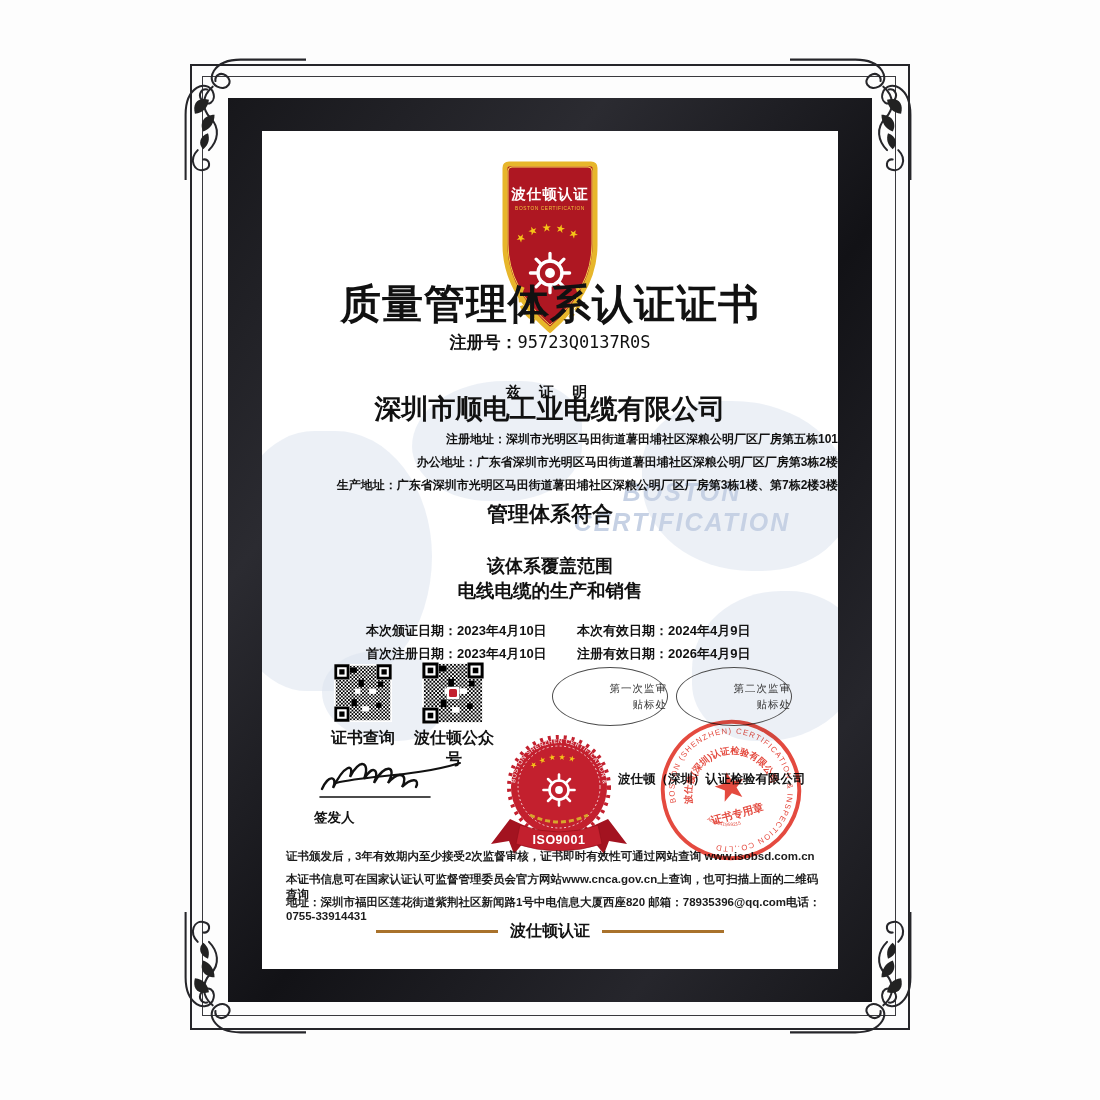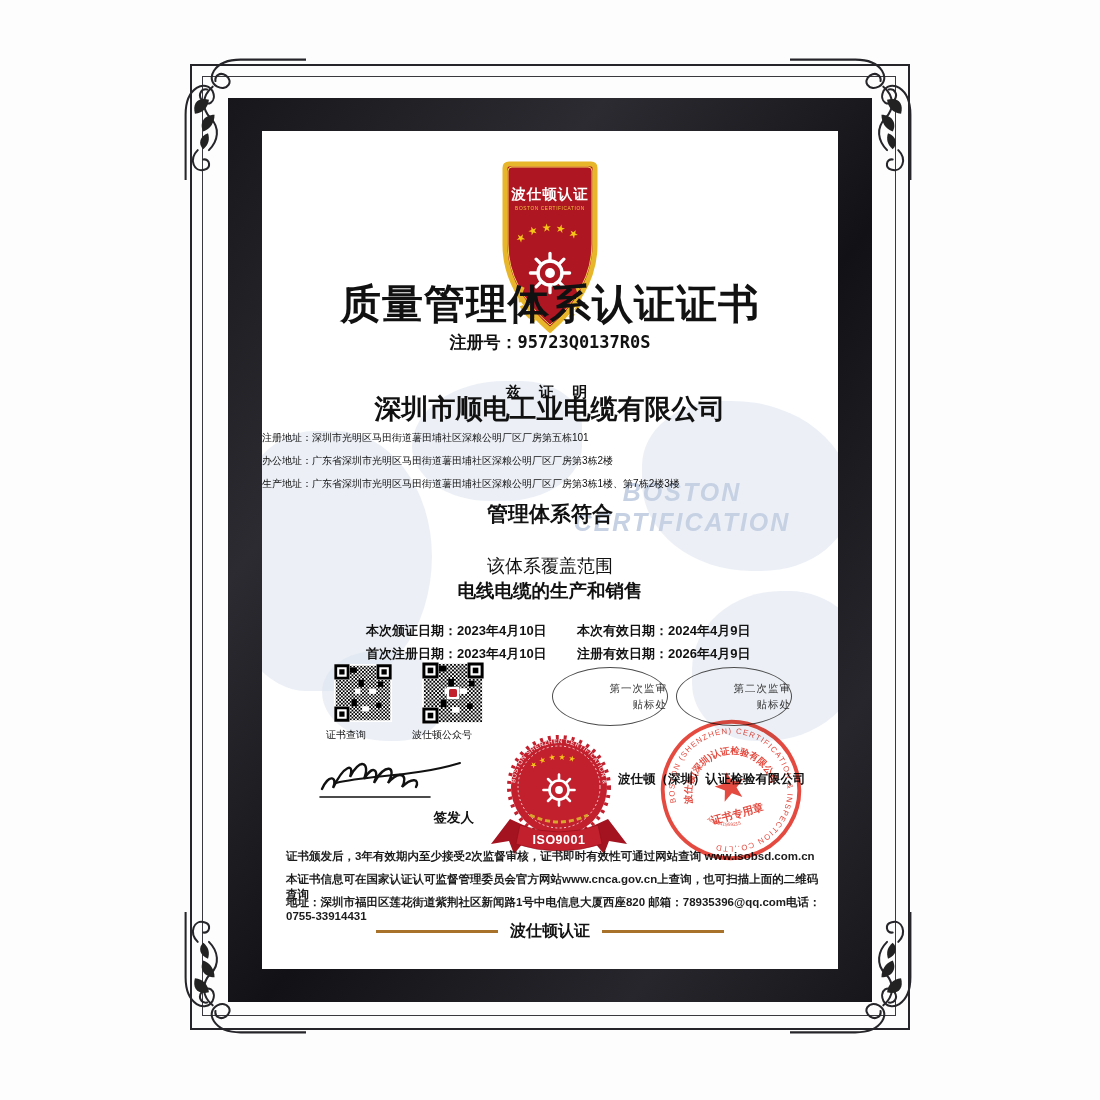--- a/index.html
+++ b/index.html
@@ -19,38 +19,38 @@
   
   .cert{position:absolute;left:262px;top:131px;width:576px;height:838px;background:#fff;overflow:hidden;}
   .cert .abs{position:absolute;left:0;right:0;text-align:center;}
   
   .blob{position:absolute;background:#dde4ef;opacity:.55;border-radius:46% 54% 58% 42%;}
   .wm-text{position:absolute;left:290px;top:346px;width:260px;text-align:center;color:#c6d1e4;
            font-weight:bold;font-size:25px;letter-spacing:2px;line-height:30px;font-style:italic;}
   .shield{position:absolute;left:236px;top:26px;width:104px;height:180px;}
   .title{top:146px;font-size:41px;font-weight:800;letter-spacing:1px;}
   .regno{top:200px;font-size:17px;font-weight:bold;}
-  .regno .num{font-family:"DejaVu Sans Mono",monospace;font-weight:bold;}
+  .regno .num{font-family:"DejaVu Sans Mono",monospace;font-weight:normal;}
   .certify{top:212px;font-size:15px;font-weight:bold;letter-spacing:7px;margin-top:40px;}
   .company{top:248px;font-size:27px;font-weight:800;margin-top:12px;}
   .credit{top:282px;font-size:13.5px;font-weight:bold;}
-  .addr{position:absolute;left:0;right:0;text-align:left;font-size:10px;font-weight:normal;}
+  .addr{position:absolute;left:0;right:0;text-align:right;font-size:12px;font-weight:bold;}
   .compliance{top:369px;font-size:21px;font-weight:800;}
   .standard{top:396px;font-size:19px;font-weight:bold;font-family:"DejaVu Sans Mono",monospace;}
-  .scope-h{top:423px;font-size:18px;font-weight:400;}
+  .scope-h{top:423px;font-size:18px;font-weight:700;}
   .scope{top:447px;font-size:18.5px;font-weight:800;}
   .scope-note{top:470px;font-size:17px;font-weight:800;}
   .daterow{position:absolute;font-size:13px;font-weight:bold;white-space:nowrap;}
   .qr{position:absolute;width:58px;height:58px;}
-  .qr-label{position:absolute;font-size:10px;font-weight:400;}
+  .qr-label{position:absolute;text-align:center;font-size:16px;font-weight:700;}
   .oval{position:absolute;width:114px;height:57px;border:1.5px solid #4c4c4c;border-radius:50%;
         display:flex;flex-direction:column;align-items:flex-end;justify-content:center;
         font-size:10.5px;color:#333;line-height:1.5;letter-spacing:1px;}
   .sig{position:absolute;left:52px;top:618px;width:160px;height:58px;}
-  .sig-label{position:absolute;left:52px;top:678px;width:160px;text-align:right;font-size:13.5px;font-weight:bold;}
+  .sig-label{position:absolute;left:52px;top:678px;width:160px;text-align:left;font-size:13.5px;font-weight:bold;}
   .badge{position:absolute;left:212px;top:604px;width:170px;height:122px;}
   .issuer{position:absolute;left:356px;top:640px;font-size:12.5px;font-weight:bold;white-space:nowrap;z-index:1;}
   .seal{position:absolute;left:396px;top:586px;width:146px;height:146px;z-index:2;mix-blend-mode:multiply;opacity:.93;}
   .note{position:absolute;left:24px;width:540px;text-align:left;font-size:11.5px;font-weight:600;color:#1c1c1c;}
   .brand-row{position:absolute;left:0;right:0;top:790px;display:flex;align-items:center;justify-content:center;gap:12px;}
   .brand-line{width:122px;height:2.5px;background:#a9722b;}
   .brand-text{font-size:16px;font-weight:bold;color:#111;}
 </style>
 </head>
 <body>

